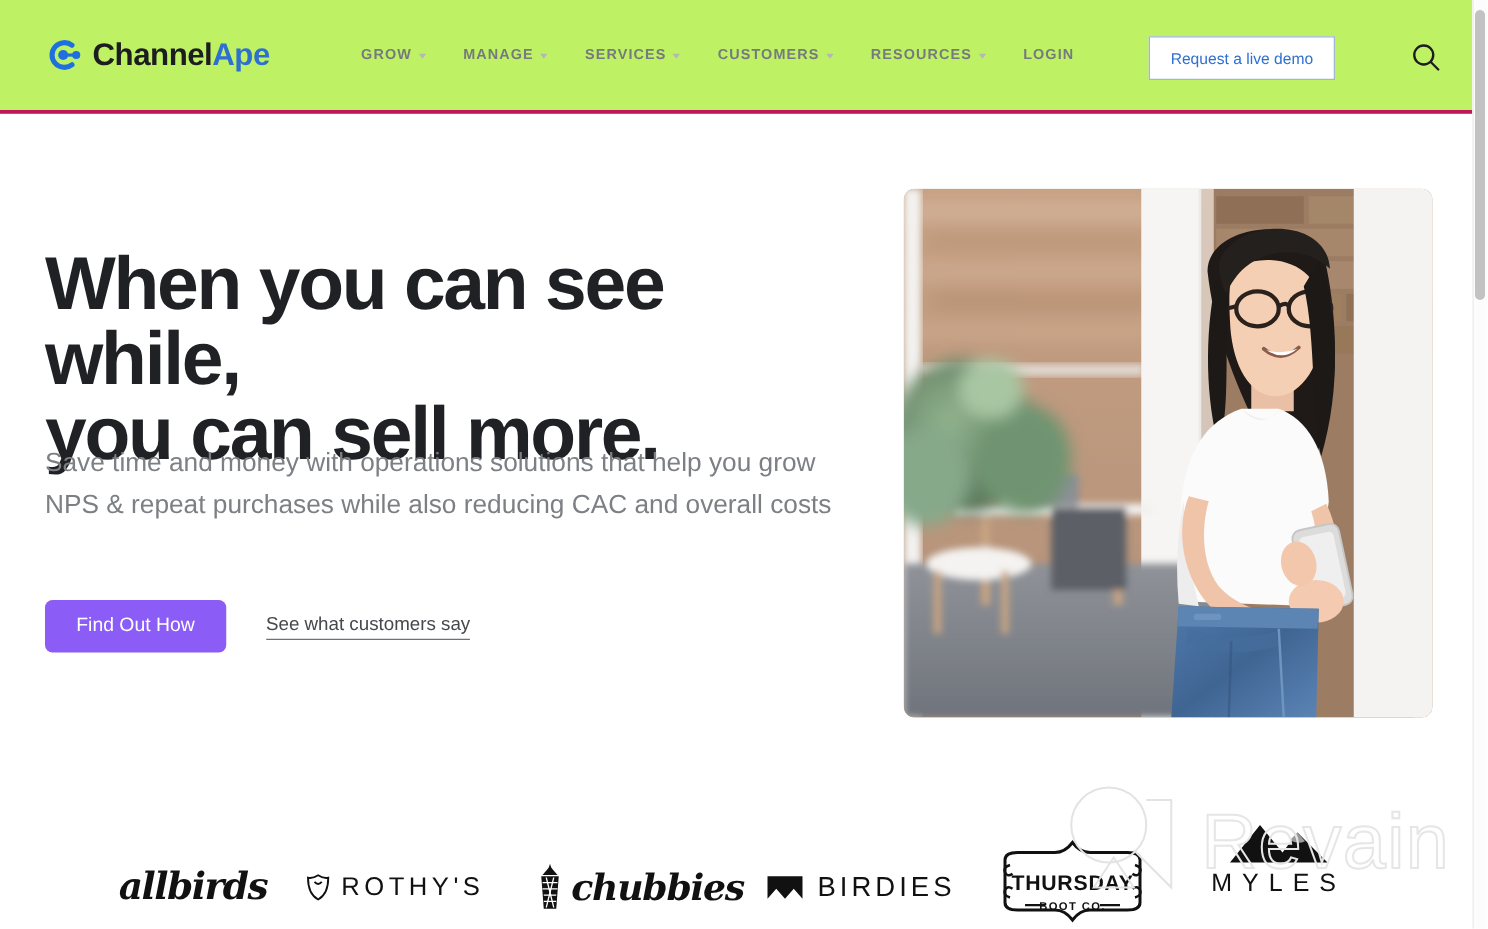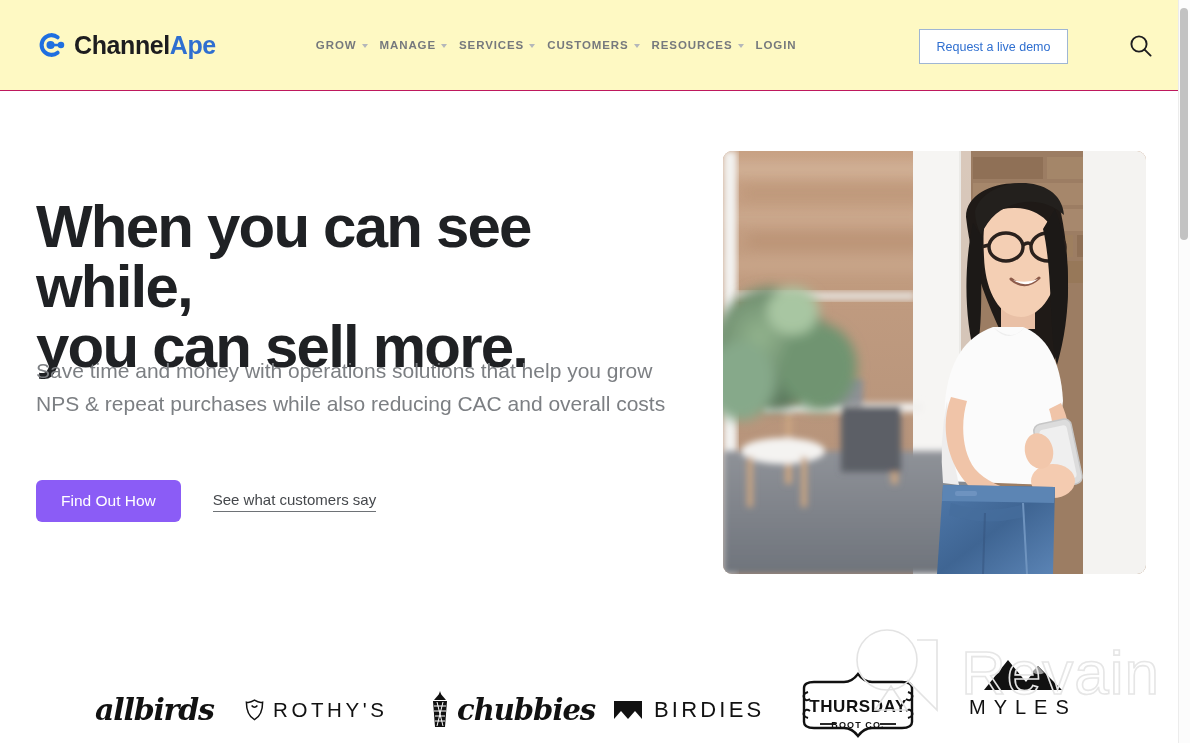--- a/index.html
+++ b/index.html
@@ -12,30 +12,30 @@
   }
 
   
   .viewport { position:absolute; left:0; top:0; width:1178px; height:743px; overflow:hidden; background:#fff; }
   .scrollbar-track { position:absolute; right:0; top:0; width:12px; height:743px; background:#fcfcfc; border-left:1px solid #ececec; }
   .scrollbar-thumb { position:absolute; right:2px; top:8px; width:8px; height:232px; background:#c2c2c2; border-radius:4px; }
 
   
   .header {
     position:absolute; left:0; top:0; width:1178px; height:91px;
-    background:#fef9c3; border-bottom:1px solid #be185d;
+    background:#bef264; border-bottom:3px solid #be185d;
     display:flex; align-items:center;
   }
   .logo-wrap { display:flex; align-items:center; margin-left:36px; gap:8px; }
   .logo-mark { width:30px; height:30px; display:block; flex:0 0 auto; }
   .logo-text { font-size:25px; font-weight:700; letter-spacing:-0.4px; line-height:1; white-space:nowrap; }
   .logo-text .c1 { color:#1d1d1f; }
   .logo-text .c2 { color:#2f6fd0; }
 
-  .nav { display:flex; align-items:center; margin-left:100px; gap:12px;justify-content:flex-end; }
+  .nav { display:flex; align-items:center; margin-left:73px; gap:30px;justify-content:flex-end; }
   .nav-item {
     display:flex; align-items:center; gap:5px;
     font-size:11.5px; font-weight:600; letter-spacing:0.9px;
     color:#76797d; text-transform:uppercase; cursor:pointer; white-space:nowrap;
   }
   .caret { width:0; height:0; border-left:3.5px solid transparent; border-right:3.5px solid transparent;
            border-top:4px solid #b4b7ba; display:inline-block; margin-top:1px; }
 
   .demo-btn {
     position:absolute; left:919px; top:29px; width:149px; height:35px;

